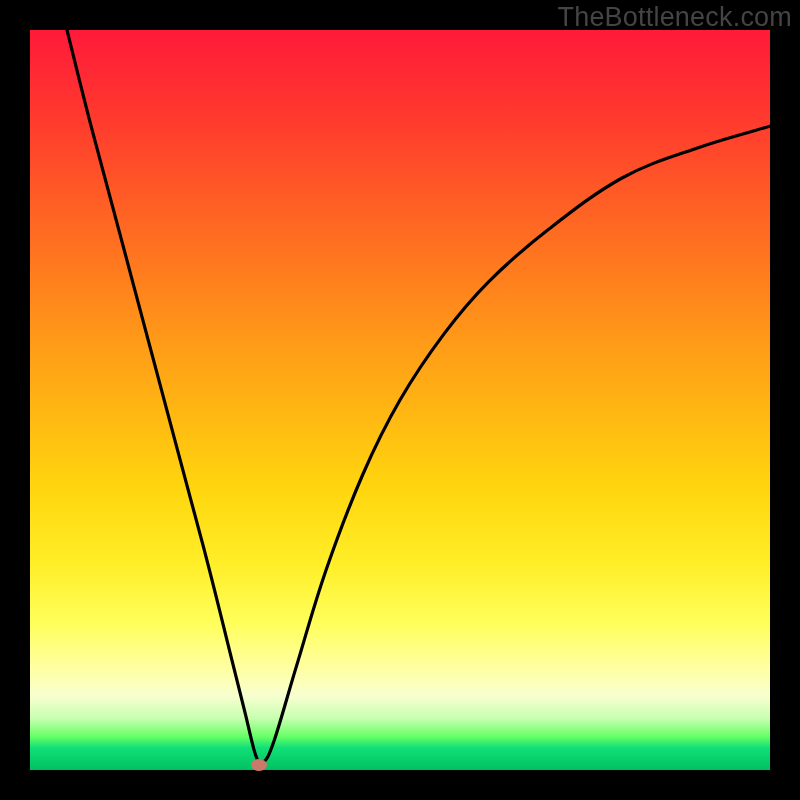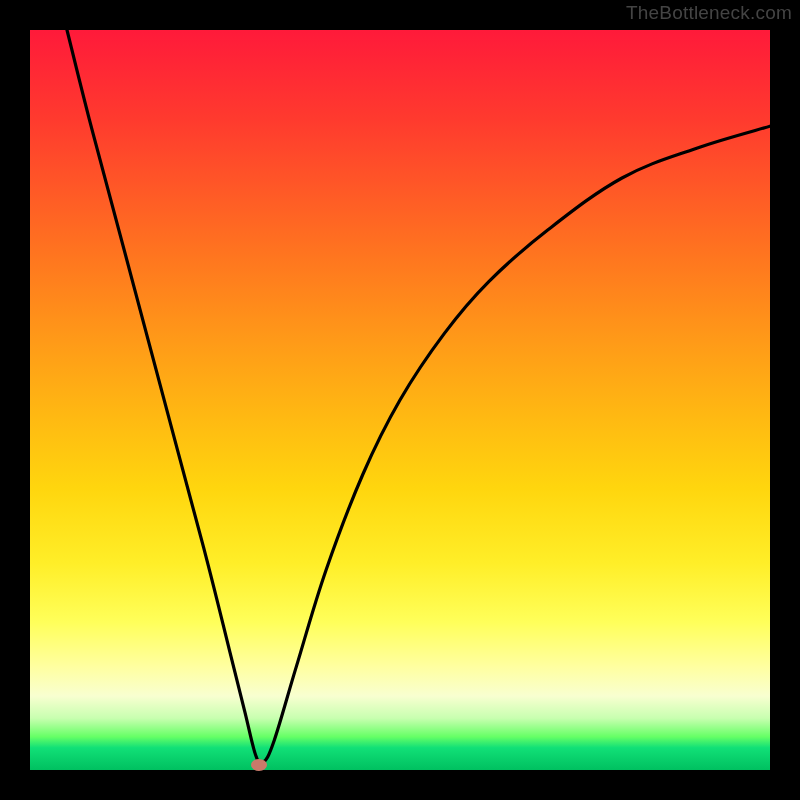--- a/index.html
+++ b/index.html
@@ -4,21 +4,21 @@
 <style>
   * { margin: 0; padding: 0; box-sizing: border-box; }
   html, body { width: 800px; height: 800px; overflow: hidden; }
   body { background: #000; font-family: Arial, Helvetica, sans-serif; position: relative; }
 
   .attribution {
     position: absolute;
     top: 2px;
     right: 8px;
     color: #444;
-    font-size: 19px;
+    font-size: 27px;
     font-weight: 500;
     letter-spacing: 0.2px;
     z-index: 10;
   }
 
   .plot-area {
     position: absolute;
     left: 30px;
     top: 30px;
     width: 740px;

